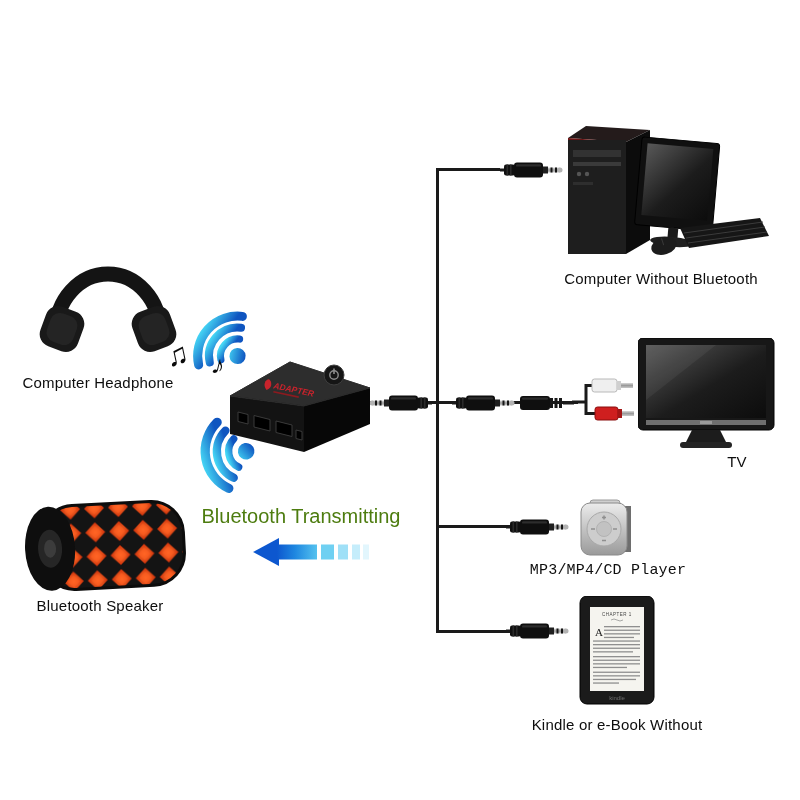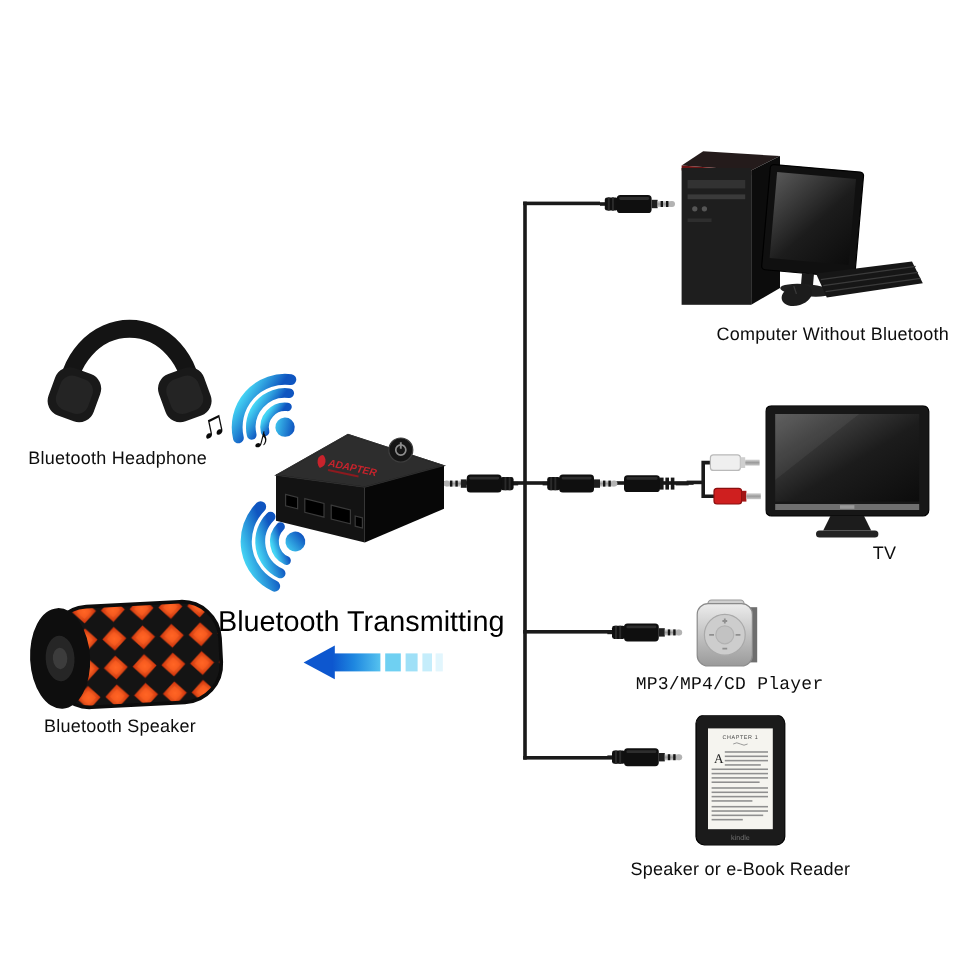--- a/index.html
+++ b/index.html
@@ -3,21 +3,21 @@
 <meta charset="utf-8">
 <style>
   html,body{margin:0;padding:0;background:#fff;}
   #canvas{position:relative;width:800px;height:800px;background:#ffffff;overflow:hidden;
           font-family:"Liberation Sans",sans-serif;}
   .abs{position:absolute;}
   .cable{position:absolute;background:#1a1a1a;}
   .dev-label{position:absolute;transform:translateX(-50%);white-space:nowrap;
              color:#0d0d0d;font-size:15px;letter-spacing:.2px;}
   .transmit-label{position:absolute;transform:translateX(-50%);white-space:nowrap;
-             color:#000000;font-size:24px;}
+             color:#4d7c0f;font-size:20px;}
   .note{position:absolute;color:#0a0a0a;line-height:1;}
   .wifi-a{transform:rotate(-48deg);}
   .wifi-b{transform:rotate(-100deg);}
   svg{display:block;}
 </style>
 </head>
 <body>
 
 <div id="canvas">
 
@@ -130,21 +130,21 @@
     <path d="M 24 82 A 52 58 0 0 1 128 82" fill="none" stroke="#141414" stroke-width="15" stroke-linecap="round"></path>
     <g transform="rotate(20 30 79)">
       <rect x="10" y="58" width="40" height="42" rx="13" fill="#191919"></rect>
       <rect x="16" y="64" width="28" height="30" rx="10" fill="#242424"></rect>
     </g>
     <g transform="rotate(-20 122 79)">
       <rect x="102" y="58" width="40" height="42" rx="13" fill="#191919"></rect>
       <rect x="108" y="64" width="28" height="30" rx="10" fill="#242424"></rect>
     </g>
   </svg>
-  <div class="dev-label" style="left:98px;top:374px;">Bluetooth Headphone</div>
+  <div class="dev-label" style="left:98px;top:374px;">Computer Headphone</div>
 
   <svg class="abs" style="left:12px;top:496px;" width="180" height="100" viewBox="0 0 180 100">
     <g transform="rotate(-3 90 50)">
       <clipPath id="spkClip">
           <rect x="30" y="8" width="142" height="84" rx="32"></rect>
         </clipPath>
       <rect x="30" y="8" width="142" height="84" rx="32" fill="#101010"></rect>
       <rect x="30" y="8" width="142" height="84" clip-path="url(#spkClip)" fill="url(#lattice)"></rect>
       <rect x="30" y="8" width="142" height="84" rx="32" fill="none" stroke="#0c0c0c" stroke-width="3"></rect>
       <ellipse cx="38" cy="50" rx="25" ry="42" fill="#0e0e0e"></ellipse>
@@ -219,21 +219,21 @@
     <g transform="rotate(-18 108 132)">
       <ellipse cx="108" cy="132" rx="13" ry="8.5" fill="#1c1c1c"></ellipse>
       <line x1="108" y1="124" x2="108" y2="131" stroke="#3a3a3a"></line>
     </g>
 
     <polygon points="124,114 204,104 213,122 133,134" fill="#161616"></polygon>
     <line x1="128" y1="119" x2="207" y2="108" stroke="#3b3b3b"></line>
     <line x1="130" y1="124" x2="209" y2="113" stroke="#3b3b3b"></line>
     <line x1="132" y1="129" x2="211" y2="118" stroke="#3b3b3b"></line>
   </svg>
-  <div class="dev-label" style="left:661px;top:270px;margin-left:33px;">Computer Without Bluetooth</div>
+  <div class="dev-label" style="left:661px;top:270px;">Computer Without Bluetooth</div>
 
   <svg class="abs" style="left:638px;top:338px;" width="140" height="112" viewBox="0 0 140 112">
     <rect x="0" y="0" width="136" height="92" rx="5" fill="#171717" stroke="#040404"></rect>
     <rect x="8" y="7" width="120" height="73" fill="url(#screenGrad)"></rect>
     <polygon points="8,7 78,7 8,62" fill="#ffffff" opacity="0.05"></polygon>
     <rect x="8" y="82" width="120" height="5" fill="#6f6f6f"></rect>
     <rect x="62" y="83" width="12" height="3" fill="#9a9a9a"></rect>
     <polygon points="54,92 82,92 88,104 48,104" fill="#1c1c1c"></polygon>
     <rect x="42" y="104" width="52" height="6" rx="3" fill="#242424"></rect>
   </svg>
@@ -272,15 +272,15 @@
         <rect x="15" y="63.6" width="47" height="1.3"></rect>
       <rect x="15" y="67.2" width="47" height="1.3"></rect>
         <rect x="15" y="70.8" width="34" height="1.3"></rect>
       <rect x="15" y="75.6" width="47" height="1.3"></rect>
         <rect x="15" y="79.2" width="47" height="1.3"></rect>
       <rect x="15" y="82.8" width="43" height="1.3"></rect>
         <rect x="15" y="86.4" width="26" height="1.3"></rect>
     </g>
     <text x="39" y="104" font-size="6" fill="#6f6f6f" text-anchor="middle">kindle</text>
   </svg>
-  <div class="dev-label" style="left:617px;top:716px;">Speaker or e-Book Reader</div>
+  <div class="dev-label" style="left:617px;top:716px;">Kindle or e-Book Without</div>
 
 </div>
 
 </body></html>

